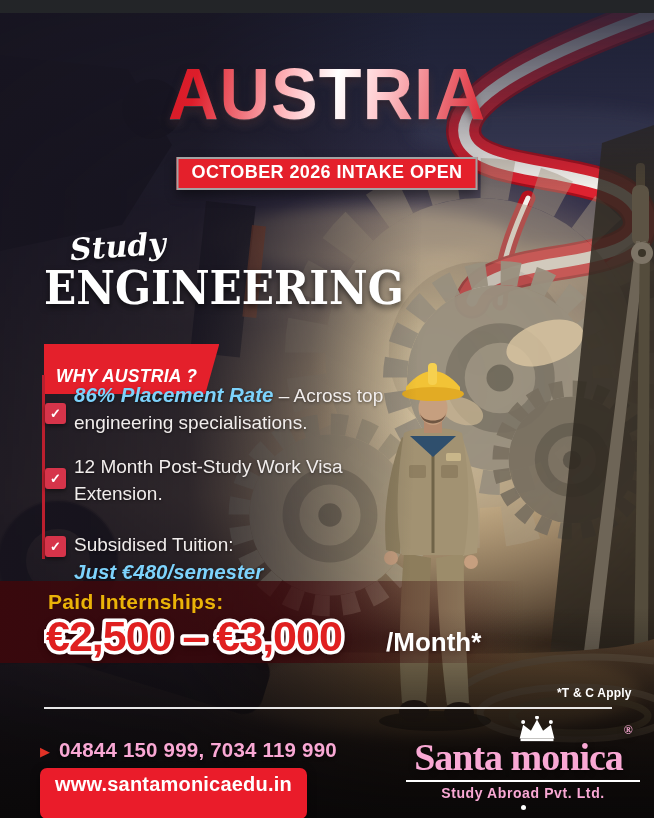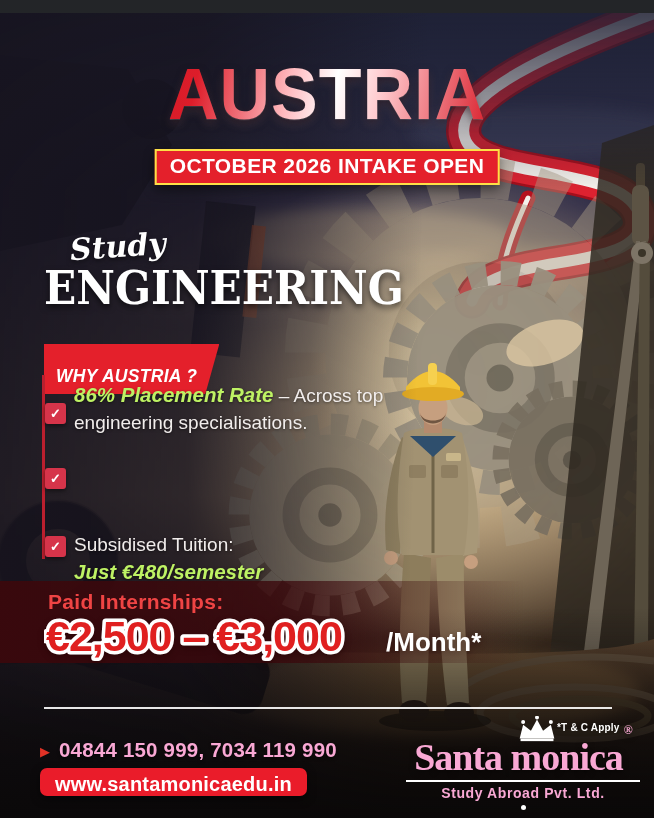--- a/index.html
+++ b/index.html
@@ -19,51 +19,51 @@
     background:linear-gradient(180deg,rgba(30,32,52,.85) 0%,rgba(30,32,52,.45) 11%,rgba(30,32,52,0) 22%);}
   .overlay-bottom{position:absolute;inset:0;pointer-events:none;
     background:linear-gradient(0deg,rgba(10,8,8,.95) 0%,rgba(10,8,8,.7) 10%,rgba(10,8,8,0) 26%);}
 
   .title{position:absolute;top:46px;left:0;width:100%;text-align:center;
     font-size:70px;font-weight:800;letter-spacing:1px;line-height:1.04;
     background:linear-gradient(102deg,#c31420 6%,#dd1d2a 30%,#ffb9be 44%,#ffffff 51%,#ffc9cd 58%,#d81825 76%,#bd0f1c 96%);
     -webkit-background-clip:text;background-clip:text;color:transparent;
     filter:drop-shadow(0 4px 4px rgba(25,0,5,.55)) drop-shadow(0 1px 0 rgba(255,255,255,.25));
     transform:scaleY(1.02);}
-  .intake{position:absolute;top:136px;left:50%;transform:translateX(-50%);
-    background:var(--accent-red);border:2px solid #fde047;color:#fff;font-size:21px;font-weight:700;
+  .intake{position:absolute;top:144px;left:50%;transform:translateX(-50%);
+    background:var(--accent-red);border:2px solid #a3a3a3;color:#fff;font-size:18px;font-weight:700;
     padding:3px 13px 5px;letter-spacing:.4px;white-space:nowrap;box-shadow:0 5px 12px rgba(0,0,0,.45);}
   .study{position:absolute;top:216px;left:70px;font-family:"DejaVu Serif",serif;font-style:italic;
     font-weight:700;font-size:30px;color:#fff;transform:rotate(-4deg);text-shadow:0 2px 5px rgba(0,0,0,.55);}
   .program{position:absolute;top:252px;left:44px;font-family:"DejaVu Serif",serif;font-weight:700;
     font-size:46px;color:#fff;letter-spacing:0;line-height:1;transform:scaleX(.92);transform-origin:left;
     text-shadow:0 3px 7px rgba(0,0,0,.6);}
   .why-badge{position:absolute;top:331px;left:44px;background:var(--accent-red);color:#fff;
     font-style:italic;font-weight:700;font-size:17.5px;letter-spacing:.3px;padding:22px 22px 7px 12px;
     clip-path:polygon(0 0,100% 0,calc(100% - 14px) 100%,0 100%);}
   .red-line{position:absolute;left:42px;top:362px;width:3px;height:184px;background:#bb1f2e;}
   .check{position:absolute;left:45px;width:21px;height:21px;background:var(--check-red);border-radius:3px;
     color:#fff;font-size:13px;font-weight:700;display:flex;align-items:center;justify-content:center;
     box-shadow:0 2px 4px rgba(0,0,0,.45);}
   .c1{top:390px;}.c2{top:455px;}.c3{top:523px;}
   .bullet{position:absolute;left:74px;width:318px;color:#f1edec;font-size:19px;line-height:27px;
     text-shadow:0 1px 3px rgba(0,0,0,.5);}
-  .bullet .b{font-weight:700;font-style:italic;color:#bef264;font-size:20.5px;}
+  .bullet .b{font-weight:700;font-style:italic;color:#7dd3fc;font-size:20.5px;}
   .b1{top:368px;}.b2{top:440px;}.b3{top:506px;margin-top:12px;}
   .band{position:absolute;top:568px;left:0;width:654px;height:82px;
     background:linear-gradient(90deg,rgba(59,8,12,.94) 0%,rgba(59,8,12,.8) 42%,rgba(59,8,12,0) 80%);}
-  .band-label{position:absolute;top:577px;left:48px;font-size:21px;font-weight:600;color:#ef4444;letter-spacing:.3px;}
+  .band-label{position:absolute;top:577px;left:48px;font-size:21px;font-weight:600;color:#eab308;letter-spacing:.3px;}
   .amount-svg{position:absolute;top:596px;left:44px;filter:drop-shadow(0 3px 3px rgba(30,0,0,.45));}
-  .tnc{position:absolute;top:673px;left:557px;font-size:10px;font-weight:700;color:#fff;letter-spacing:.2px;margin-top:36px;}
+  .tnc{position:absolute;top:673px;left:557px;font-size:12px;font-weight:700;color:#fff;letter-spacing:.2px;}
   .divider{position:absolute;top:694px;left:44px;width:568px;height:2px;background:rgba(250,250,250,.92);}
   .phone-row{position:absolute;top:725px;left:40px;display:flex;align-items:center;gap:9px;}
   .phone-arrow{color:#e23226;font-size:13px;line-height:1;padding-top:2px;}
   .phone-text{color:#f9a8d4;font-size:20.5px;font-weight:700;letter-spacing:.2px;text-shadow:0 2px 3px rgba(0,0,0,.5);}
   .site-pill{position:absolute;top:755px;left:40px;background:#ea1c2a;border-radius:7px;color:#fff;
-    font-size:20px;font-weight:600;padding:5px 15px 0;letter-spacing:.2px;box-shadow:0 3px 9px rgba(0,0,0,.5);
+    font-size:20px;font-weight:600;padding:5px 15px 23px;letter-spacing:.2px;box-shadow:0 3px 9px rgba(0,0,0,.5);
     cursor:pointer;}
   .logo{position:absolute;top:703px;left:398px;width:250px;text-align:center;color:#f9a8d4;}
   .crown{position:absolute;top:0;left:116px;width:46px;height:26px;}
   .logo-name{margin-top:22px;font-family:"Liberation Serif",serif;font-weight:700;font-size:38px;
     line-height:1.05;letter-spacing:-1px;text-shadow:0 2px 6px rgba(0,0,0,.55);white-space:nowrap;}
   .logo-reg{font-size:12px;vertical-align:top;position:relative;top:-14px;left:1px;letter-spacing:0;}
   .logo-rule{height:2px;background:#fff;margin:2px 8px 3px;}
   .logo-sub{font-size:14px;font-weight:700;letter-spacing:.6px;}
   .logo-dot{width:5px;height:5px;background:#fff;border-radius:50%;margin:4px auto 0;}
 </style>
@@ -206,20 +206,23 @@
     <div class="why-badge">WHY AUSTRIA ?</div>
     <div class="red-line"></div>
 
     <div class="check c1">✓</div>
     <div class="bullet b1">
       <span class="b">86% Placement Rate</span>
       <span>– Across top engineering specialisations.</span>
     </div>
 
     <div class="check c2">✓</div>
+    <div class="bullet b2">
+      <span>12 Month Post-Study Work Visa Extension.</span>
+    </div>
 
     <div class="check c3">✓</div>
     <div class="bullet b3">
       <span>Subsidised Tuition:</span><br>
       <span class="b">Just €480/semester</span>
     </div>
 
     <div class="band"></div>
     <div class="band-label">Paid Internships:</div>
     <svg class="amount-svg" width="475" height="54" viewBox="0 0 475 54">

